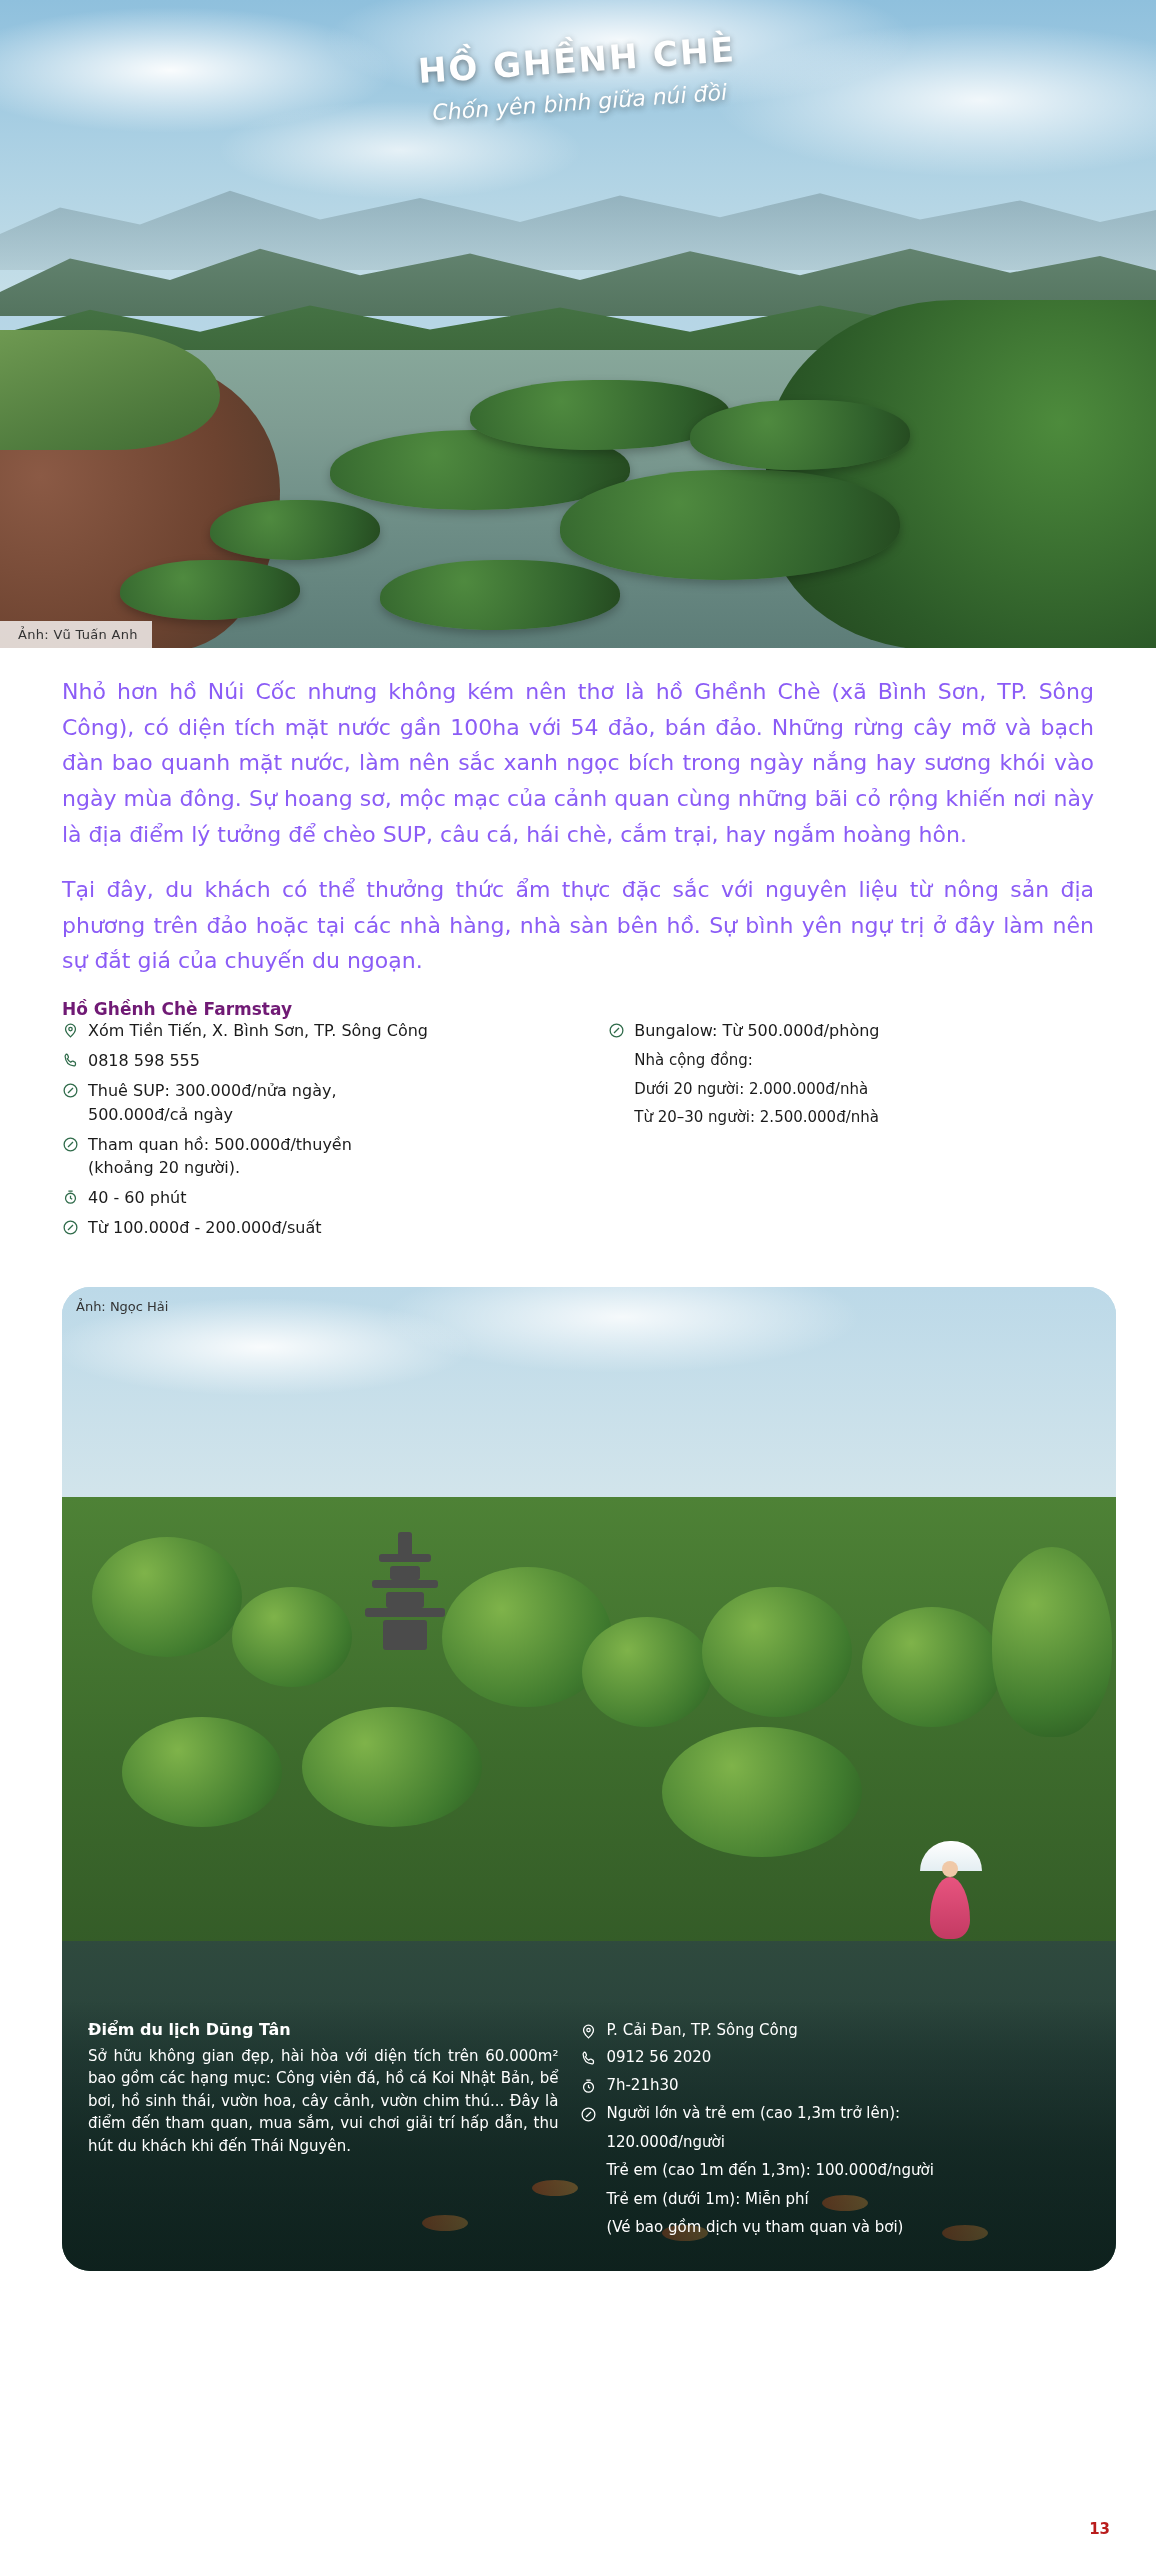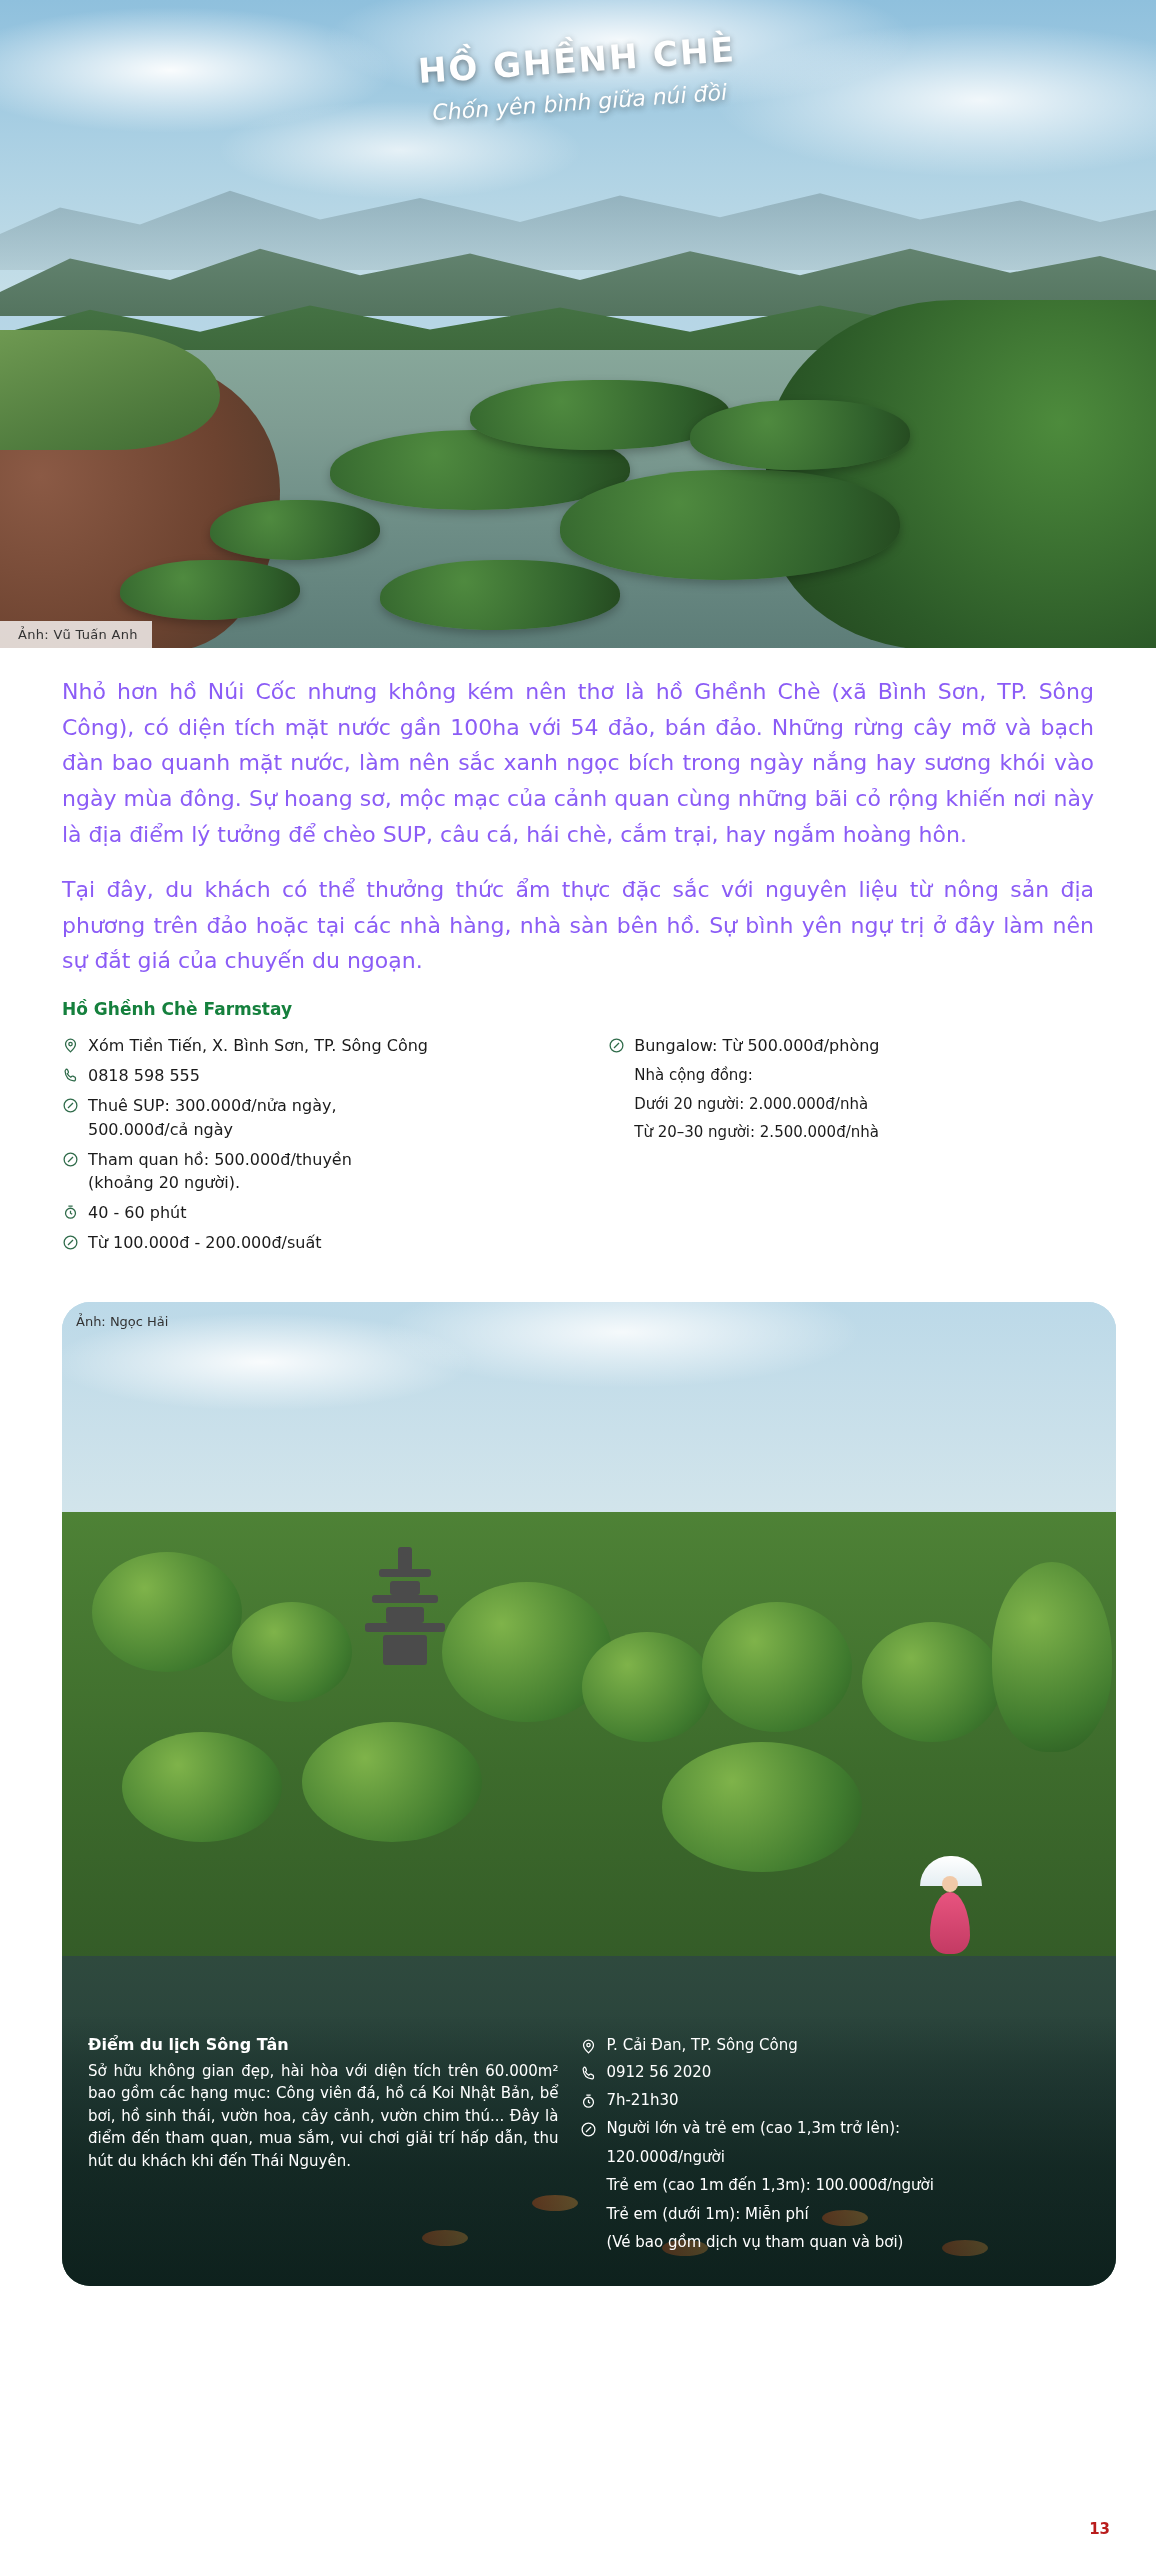--- a/index.html
+++ b/index.html
@@ -111,22 +111,22 @@
     font-size: 22px;
     line-height: 1.62;
     margin: 0 0 20px 0;
     color: #8b5cf6;
     text-align: justify;
   }
 
   .section-title {
     font-size: 17px;
     font-weight: 700;
-    margin: 8px 0 15px 0;
-    color: #15803d;
+    margin: 8px 0 0 0;
+    color: #701a75;
   }
 
   .info-cols {
     display:flex;
     gap: 20px;
   }
   .col-left { width: 52%; }
   .col-right { width: 48%; }
 
   ul.info {
@@ -401,21 +401,21 @@
   <div class="fish" style="left:360px; bottom:40px;"></div>
   <div class="fish" style="left:470px; bottom:75px;"></div>
   <div class="fish" style="left:600px; bottom:30px;"></div>
   <div class="fish" style="left:760px; bottom:60px;"></div>
   <div class="fish" style="left:880px; bottom:30px;"></div>
 
   <div class="pb-credit">Ảnh: Ngọc Hải</div>
 
   <div class="caption-box">
     <div class="caption-left">
-      <div class="caption-title">Điểm du lịch Sông Tân</div>
+      <div class="caption-title">Điểm du lịch Dũng Tân</div>
       <p class="caption-text">Sở hữu không gian đẹp, hài hòa với diện tích trên 60.000m² bao gồm các hạng mục: Công viên đá, hồ cá Koi Nhật Bản, bể bơi, hồ sinh thái, vườn hoa, cây cảnh, vườn chim thú... Đây là điểm đến tham quan, mua sắm, vui chơi giải trí hấp dẫn, thu hút du khách khi đến Thái Nguyên.</p>
     </div>
     <div class="caption-right">
       <ul class="info">
         <li>
           <span class="ic">
             <svg width="17" height="17" viewBox="0 0 24 24" fill="none" stroke="currentColor" stroke-width="1.8">
                 <path d="M12 21s7-6.2 7-11a7 7 0 1 0-14 0c0 4.8 7 11 7 11z"></path>
                 <circle cx="12" cy="10" r="2.4"></circle>
               </svg>

